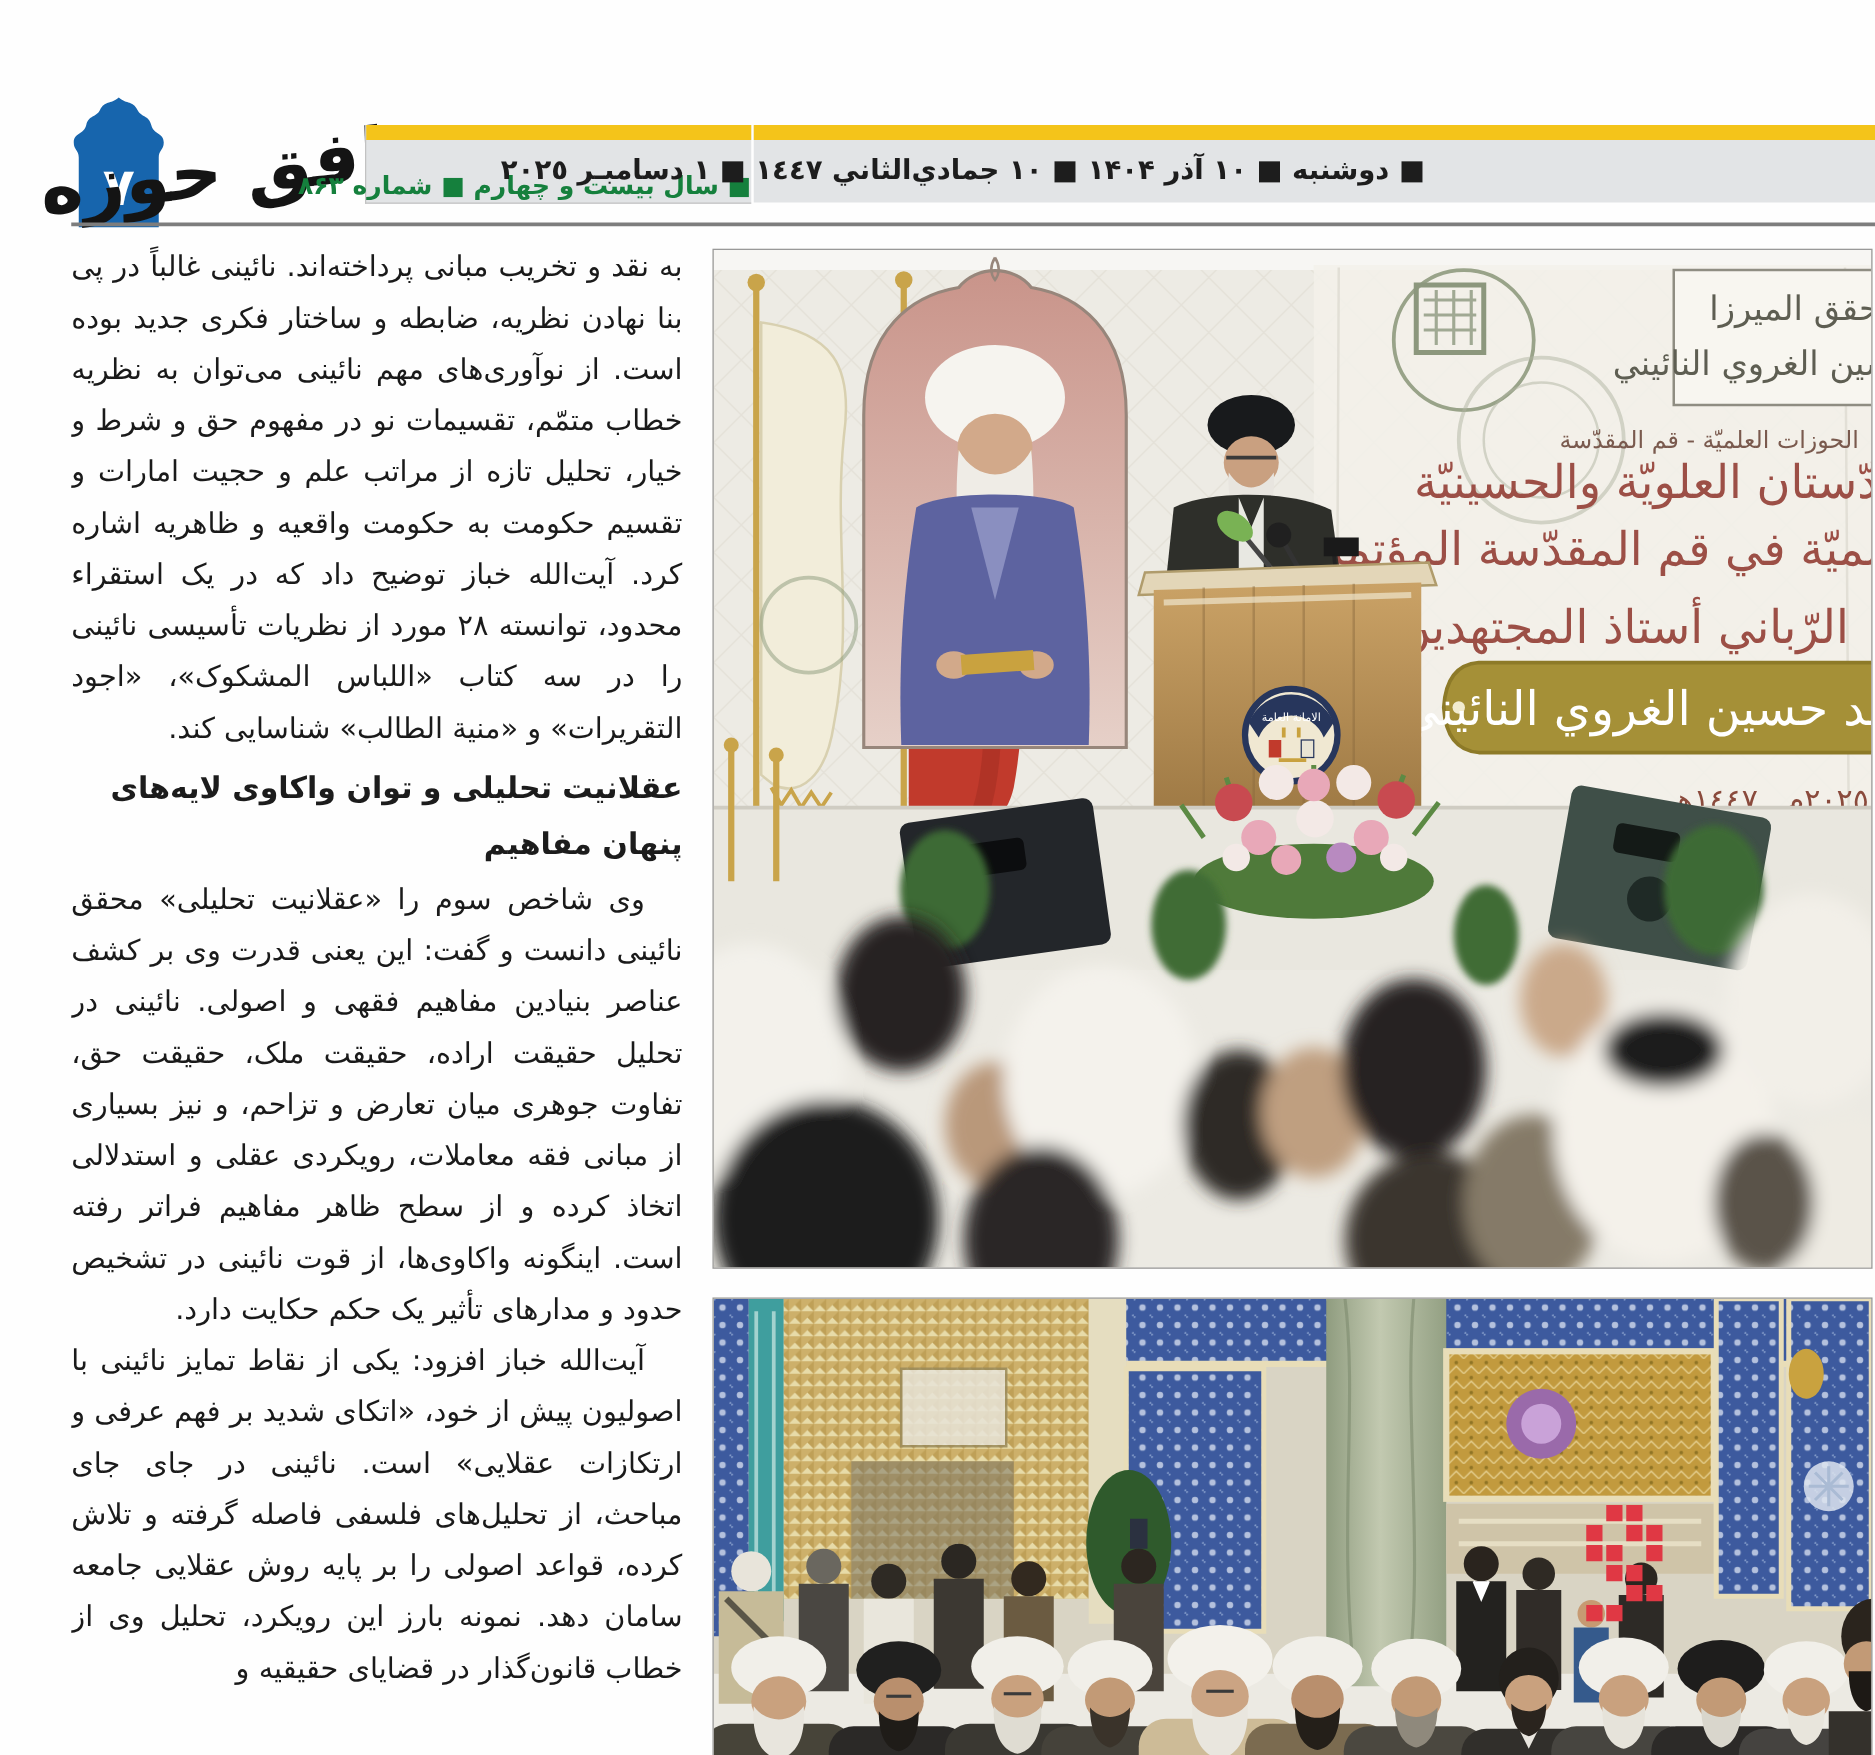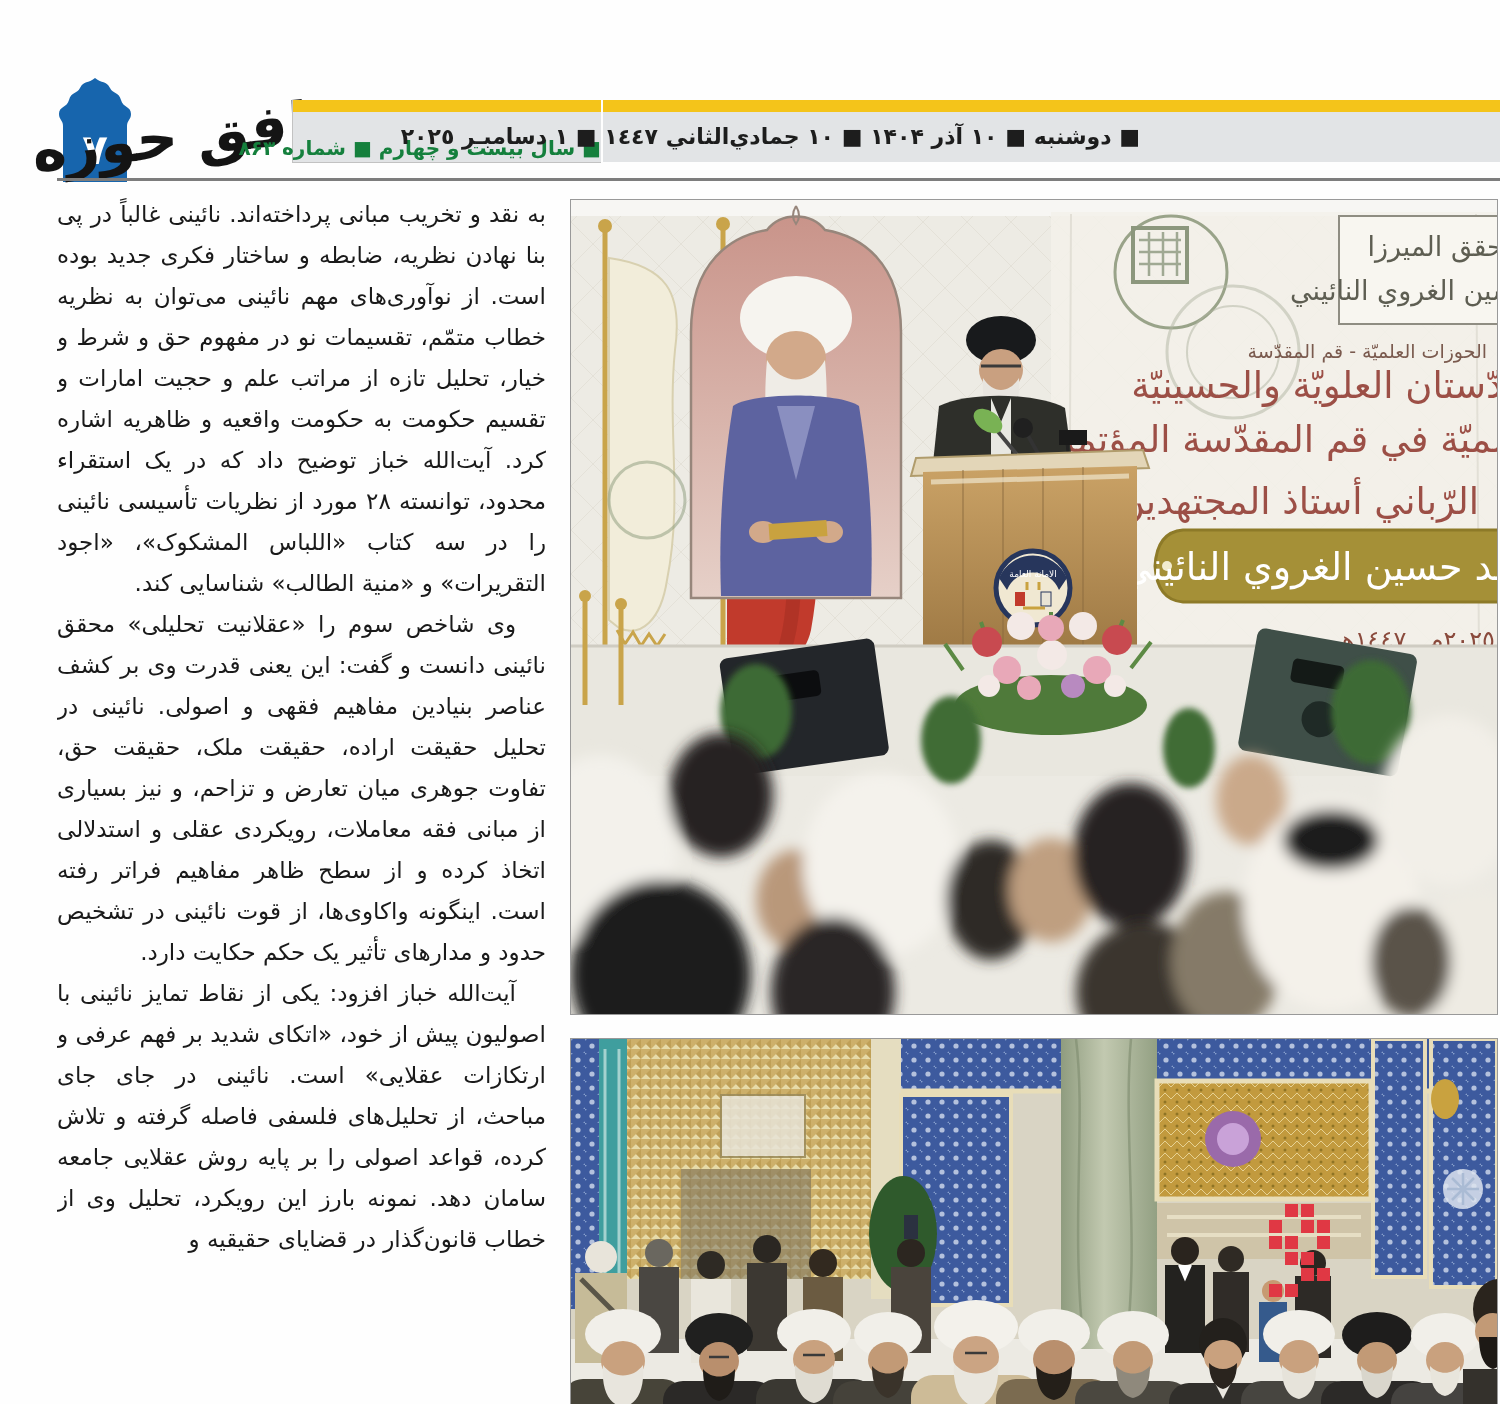--- a/index.html
+++ b/index.html
@@ -66,20 +66,21 @@
 
 <div class="info-box info-box-right">
   <div class="ystripe"></div>
   <div class="date-text">■ دوشنبه ■ ۱۰ آذر ۱۴۰۴ ■ ۱۰ جمادي‌الثاني ١٤٤٧ ■ ١ دسامبـر ٢٠٢٥</div>
 </div>
 
 <div class="header-rule"></div>
 
 <div class="article" lang="fa">
   <p>به نقد و تخریب مبانی پرداخته‌اند. نائینی غالباً در پی بنا نهادن نظریه، ضابطه و ساختار فکری جدید بوده است. از نوآوری‌های مهم نائینی می‌توان به نظریه خطاب متمّم، تقسیمات نو در مفهوم حق و شرط و خیار، تحلیل تازه از مراتب علم و حجیت امارات و تقسیم حکومت به حکومت واقعیه و ظاهریه اشاره کرد. آیت‌الله خباز توضیح داد که در یک استقراء محدود، توانسته ۲۸ مورد از نظریات تأسیسی نائینی را در سه کتاب «اللباس المشکوک»، «اجود التقریرات» و «منیة الطالب» شناسایی کند.</p>
+  <h3>عقلانیت تحلیلی و توان واکاوی لایه‌های پنهان مفاهیم</h3>
   <p class="indent">وی شاخص سوم را «عقلانیت تحلیلی» محقق نائینی دانست و گفت: این یعنی قدرت وی بر کشف عناصر بنیادین مفاهیم فقهی و اصولی. نائینی در تحلیل حقیقت اراده، حقیقت ملک، حقیقت حق، تفاوت جوهری میان تعارض و تزاحم، و نیز بسیاری از مبانی فقه معاملات، رویکردی عقلی و استدلالی اتخاذ کرده و از سطح ظاهر مفاهیم فراتر رفته است. اینگونه واکاوی‌ها، از قوت نائینی در تشخیص حدود و مدارهای تأثیر یک حکم حکایت دارد.</p>
   <p class="indent">آیت‌الله خباز افزود: یکی از نقاط تمایز نائینی با اصولیون پیش از خود، «اتکای شدید بر فهم عرفی و ارتکازات عقلایی» است. نائینی در جای جای مباحث، از تحلیل‌های فلسفی فاصله گرفته و تلاش کرده، قواعد اصولی را بر پایه روش عقلایی جامعه سامان دهد. نمونه بارز این رویکرد، تحلیل وی از خطاب قانون‌گذار در قضایای حقیقیه و</p>
 </div>
 
 <div class="photo photo-top">
 <svg width="926" height="814" viewBox="0 0 926 814">
   <defs>
     <pattern id="bgpat" width="44" height="44" patternUnits="userSpaceOnUse">
       <rect width="44" height="44" fill="#edebe4"></rect>
       <path d="M22,0 L44,22 L22,44 L0,22 Z" stroke="#e4e1d8" fill="none"></path>

